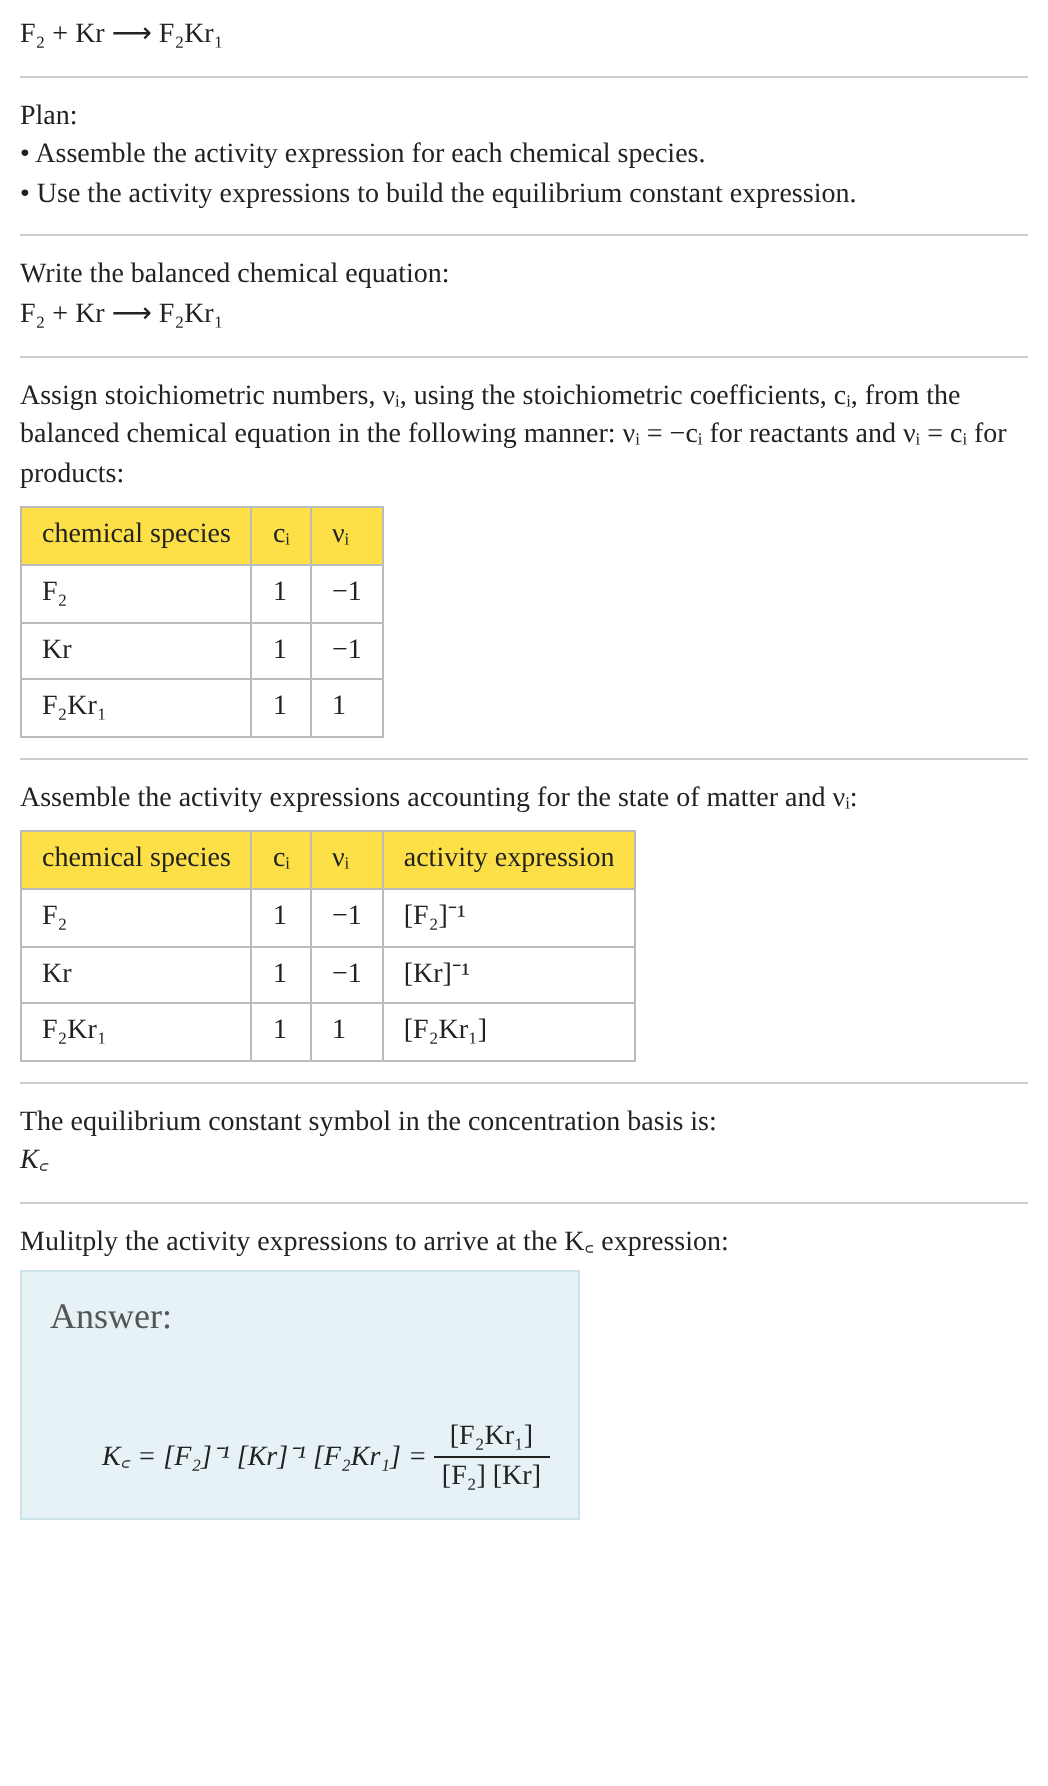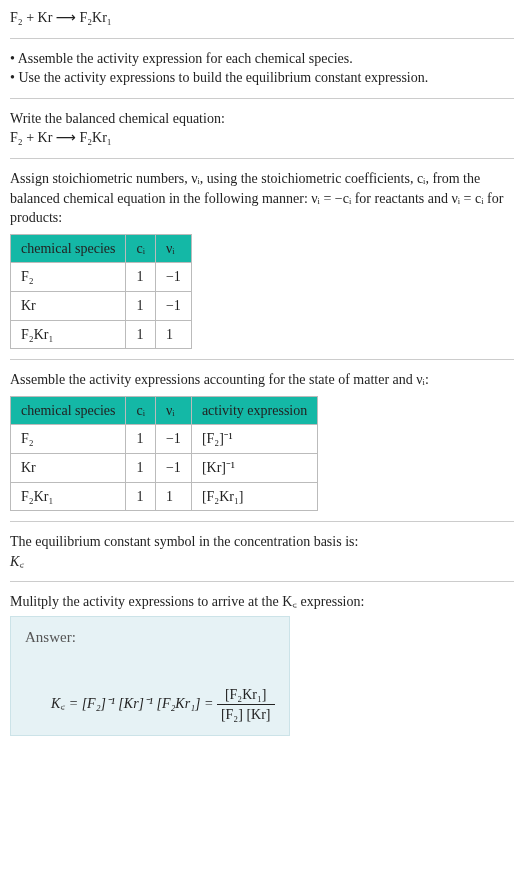--- a/index.html
+++ b/index.html
@@ -22,31 +22,31 @@
     margin: 6px 0;
   }
   th, td {
     border: 1px solid #bbb;
     padding: 4px 10px;
     text-align: left;
     font-weight: normal;
     font-family: Georgia, serif;
   }
   th {
-    background: #14b8a6;
+    background: #fde047;
   }
   .answer-box {
     background: #e6f2f5;
     border: 1px solid #cce3e8;
     padding: 10px 14px;
     display: inline-block;
     margin-top: 4px;
   }
   .answer-label {
-    font-size: 15px;
+    font-size: 18px;
     color: #555;
     margin-bottom: 6px;
   }
   .frac {
     display: inline-block;
     vertical-align: middle;
     text-align: center;
   }
   .frac .num {
     display: block;
@@ -67,20 +67,21 @@
 
 
 
 <div>
   <div>F₂ + Kr ⟶ F₂Kr₁</div>
 </div>
 
 <hr>
 
 <div>
+  <div>Plan:</div>
   <div>• Assemble the activity expression for each chemical species.</div>
   <div>• Use the activity expressions to build the equilibrium constant expression.</div>
 </div>
 
 <hr>
 
 <div>
   <div>Write the balanced chemical equation:</div>
   <div>F₂ + Kr ⟶ F₂Kr₁</div>
 </div>

